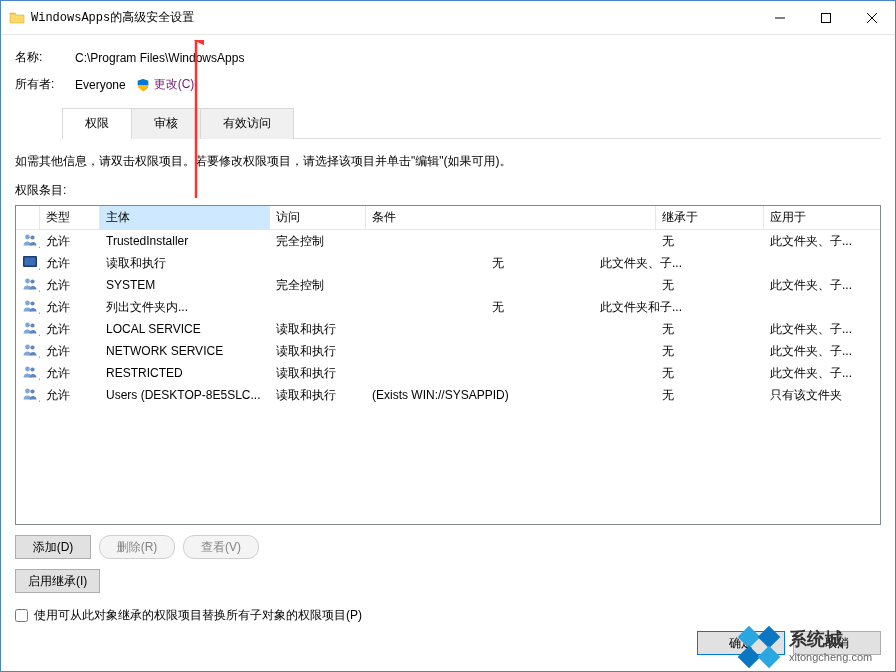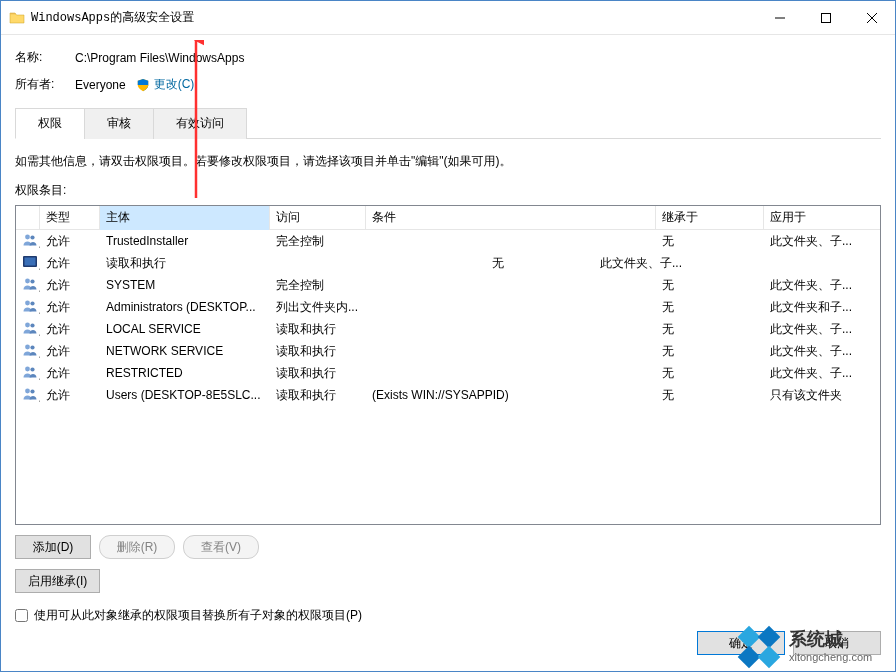--- a/index.html
+++ b/index.html
@@ -11,26 +11,26 @@
   .titlebar .spacer { flex:1; }
   .winbtn { width:46px; height:30px; display:flex; align-items:center; justify-content:center; }
   .winbtn svg { width:10px; height:10px; }
 
   .content { flex:1; padding:14px 14px 10px 14px; display:flex; flex-direction:column; overflow:hidden; }
   .row { display:flex; align-items:center; margin-bottom:10px; }
   .lbl { width:60px; }
   .path { flex:1; }
   .owner-row { display:flex; align-items:center; margin-bottom:14px; }
   .shield { width:14px; height:14px; margin:0 4px 0 10px; }
-  .link { color:#0369a1; cursor:pointer; }
+  .link { color:#701a75; cursor:pointer; }
 
   
   .arrow { position:absolute; left:187px; top:39px; pointer-events:none; z-index:10; }
 
-  .tabbar { display:flex; border-bottom:1px solid #d9d9d9; margin-bottom:14px; }
+  .tabbar { display:flex; border-bottom:1px solid #d9d9d9; margin-bottom:14px;margin-left:47px; }
   .tab { padding:6px 22px; background:#f0f0f0; border:1px solid #d9d9d9; border-bottom:none; margin-right:-1px; cursor:pointer; position:relative; top:1px; }
   .tab.active { background:#fff; border-bottom:1px solid #fff; }
 
   .info-line { margin-bottom:12px; }
   .subtitle { margin-bottom:6px; }
 
   .table-wrap { flex:1; border:1px solid #828790; overflow:hidden; display:flex; flex-direction:column; min-height:320px; }
   .thead { display:flex; background:#fff; border-bottom:1px solid #e6e6e6; height:24px; align-items:center; }
   .th { padding:20px 6px; font-weight:normal; border-right:1px solid #e6e6e6; overflow:hidden; white-space:nowrap; text-overflow:ellipsis; }
   .th:last-child { border-right:none; }
@@ -181,21 +181,20 @@
             <div class="td col-apply">此文件夹、子...</div>
           </div>
           <div class="trow">
             <div class="td col-icon"><svg class="row-icon" viewBox="0 0 16 16">
                 <circle cx="5.5" cy="5" r="2.4" fill="#7fa6d9"></circle>
                 <circle cx="10.5" cy="5.5" r="2.1" fill="#5c86bd"></circle>
                 <path d="M1.5 13.5c0-2.6 1.9-4 4-4s4 1.4 4 4z" fill="#7fa6d9"></path>
                 <path d="M7.5 13.5c0-2.3 1.7-3.6 3.5-3.6s3.5 1.3 3.5 3.6z" fill="#5c86bd"></path>
               </svg></div>
             <div class="td col-type">允许</div>
-            <div class="td col-principal">Administrators (DESKTOP...</div>
             <div class="td col-access">列出文件夹内...</div>
             <div class="td col-cond"></div>
             <div class="td col-inherit">无</div>
             <div class="td col-apply">此文件夹和子...</div>
           </div>
           <div class="trow">
             <div class="td col-icon"><svg class="row-icon" viewBox="0 0 16 16">
                 <circle cx="5.5" cy="5" r="2.4" fill="#7fa6d9"></circle>
                 <circle cx="10.5" cy="5.5" r="2.1" fill="#5c86bd"></circle>
                 <path d="M1.5 13.5c0-2.6 1.9-4 4-4s4 1.4 4 4z" fill="#7fa6d9"></path>

